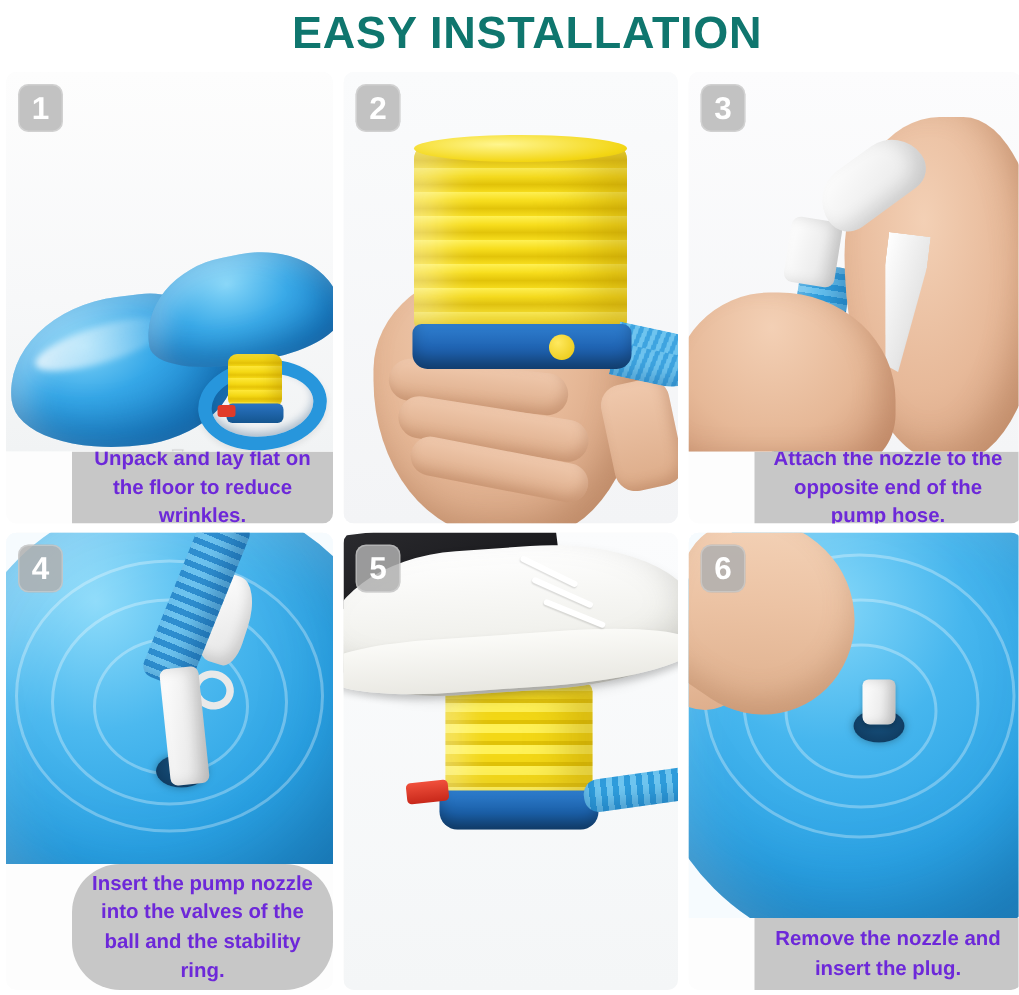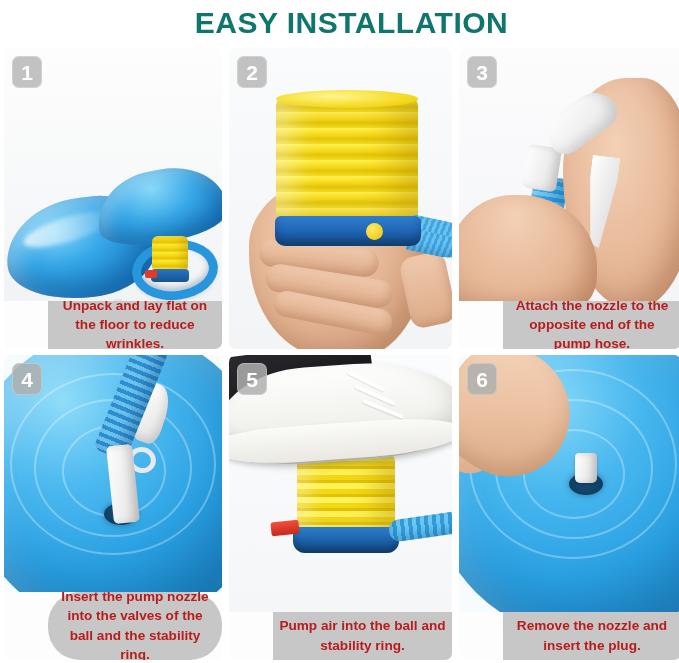--- a/index.html
+++ b/index.html
@@ -51,29 +51,29 @@
     color: #ffffff; font-size: 21px; font-weight: 700;
     z-index: 40; line-height: 1;
     box-shadow: 0 0 0 1px rgba(255,255,255,0.25) inset;
   }
   .badge.onphoto { background: rgba(175,175,175,0.85); }
 
   
   .caption {
     flex: 0 0 auto;
     background: #c7c7c7;
-    color: #b91c1c;
+    color: #6d28d9;
     font-size: 13.6px; font-weight: 600;
     line-height: 1.42;
     text-align: center;
     padding: 6px 6px 7px 6px;
     display: flex; align-items: center; justify-content: center; margin-left: 44px;
   }
   .caption.two  { height: 48px; }
-  .caption.three{ height: 68px; border-radius: 32px; }
+  .caption.three{ height: 84px; border-radius: 32px; }
 
   
   .p1bg { position:absolute; inset:0; background:
       linear-gradient(180deg,#fdfdfd 0%,#f7f8f9 60%,#f1f3f4 100%); }
   .bag-a {
     position:absolute; left:2px; top:150px; width:150px; height:100px;
     background: radial-gradient(ellipse at 35% 30%, #7fd2f7 0%, #36a8e8 35%, #1d86cf 70%, #1769b4 100%);
     border-radius: 52% 38% 45% 55% / 60% 55% 45% 40%;
     transform: rotate(-7deg);
     box-shadow: inset -12px -14px 26px rgba(10,60,110,0.35), inset 10px 10px 20px rgba(255,255,255,0.35);
@@ -397,21 +397,20 @@
         <div class="sole"></div>
         <div class="lace" style="left:116px; top:24px; width:42px; transform:rotate(26deg);"></div>
         <div class="lace" style="left:124px; top:38px; width:44px; transform:rotate(24deg);"></div>
         <div class="lace" style="left:132px; top:52px; width:44px; transform:rotate(22deg);"></div>
         <div class="bellows5"></div>
         <div class="band5"></div>
         <div class="red5"></div>
         <div class="hose5"></div>
         <div class="badge onphoto">5</div>
       </div>
-      <div class="caption two">Pump air into the ball and stability ring.</div>
     </div>
 
     <div class="panel">
       <div class="photo">
         <div class="ballbg"></div>
         <div class="ball b6"></div>
         <div class="ring-l" style="left:10px; top:14px; width:208px; height:190px;"></div>
         <div class="ring-l" style="left:36px; top:44px; width:158px; height:140px;"></div>
         <div class="ring-l" style="left:64px; top:74px; width:102px; height:90px;"></div>
         <div class="valve" style="left:110px; top:118px;"></div>

